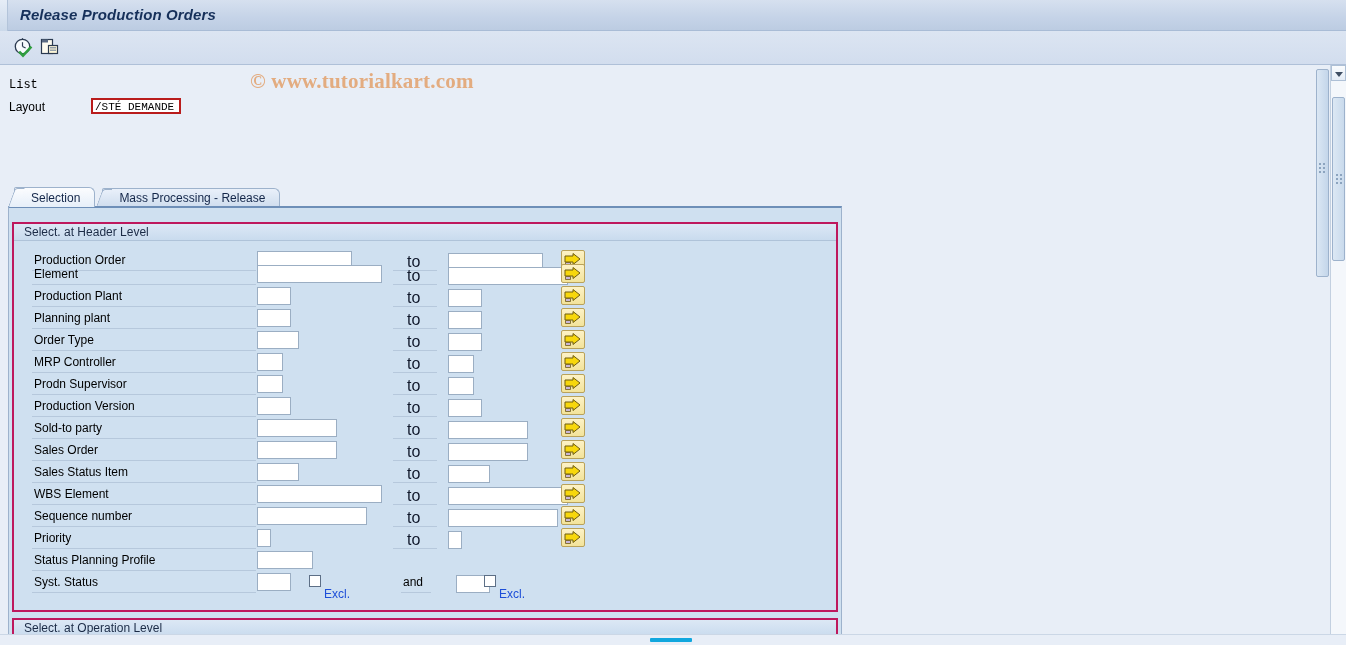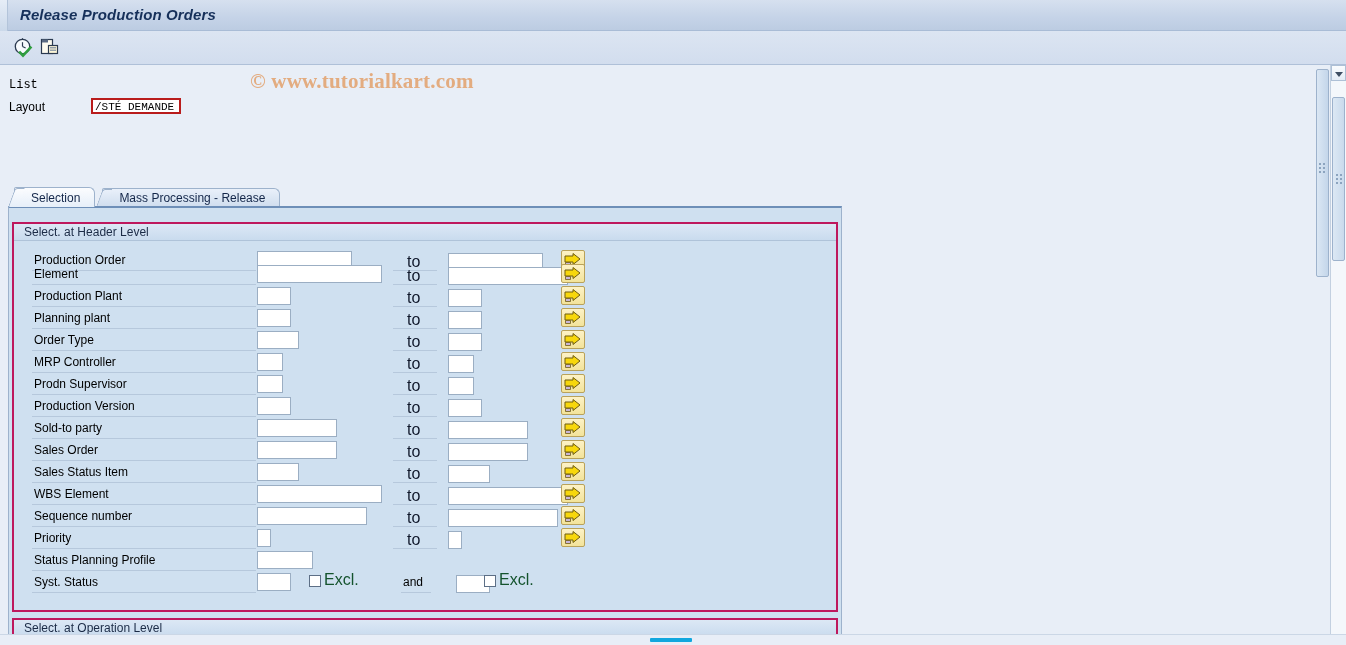--- a/index.html
+++ b/index.html
@@ -228,22 +228,22 @@
 
   .chk {
     position: absolute; top: 4px;
     width: 12px; height: 12px;
     background: #fff;
     border: 1px solid #5D6F86;
     box-sizing: border-box;
     cursor: pointer;
   }
   .chk-lab {
-    position: absolute; top: 0;
-    font-size: 16px; color:#14532d;
+    position: absolute; top: 16px;
+    font-size: 12px; color:#1d4ed8;
     white-space: nowrap;
   }
   .and-lab {
     position: absolute; left: 389px; top: 4px;
     font-size: 12px; color: #000;
   }
   .and-underline {
     position:absolute; left:387px; bottom:0; width:30px; height:1px; background:#B6C8DC;
   }
 

